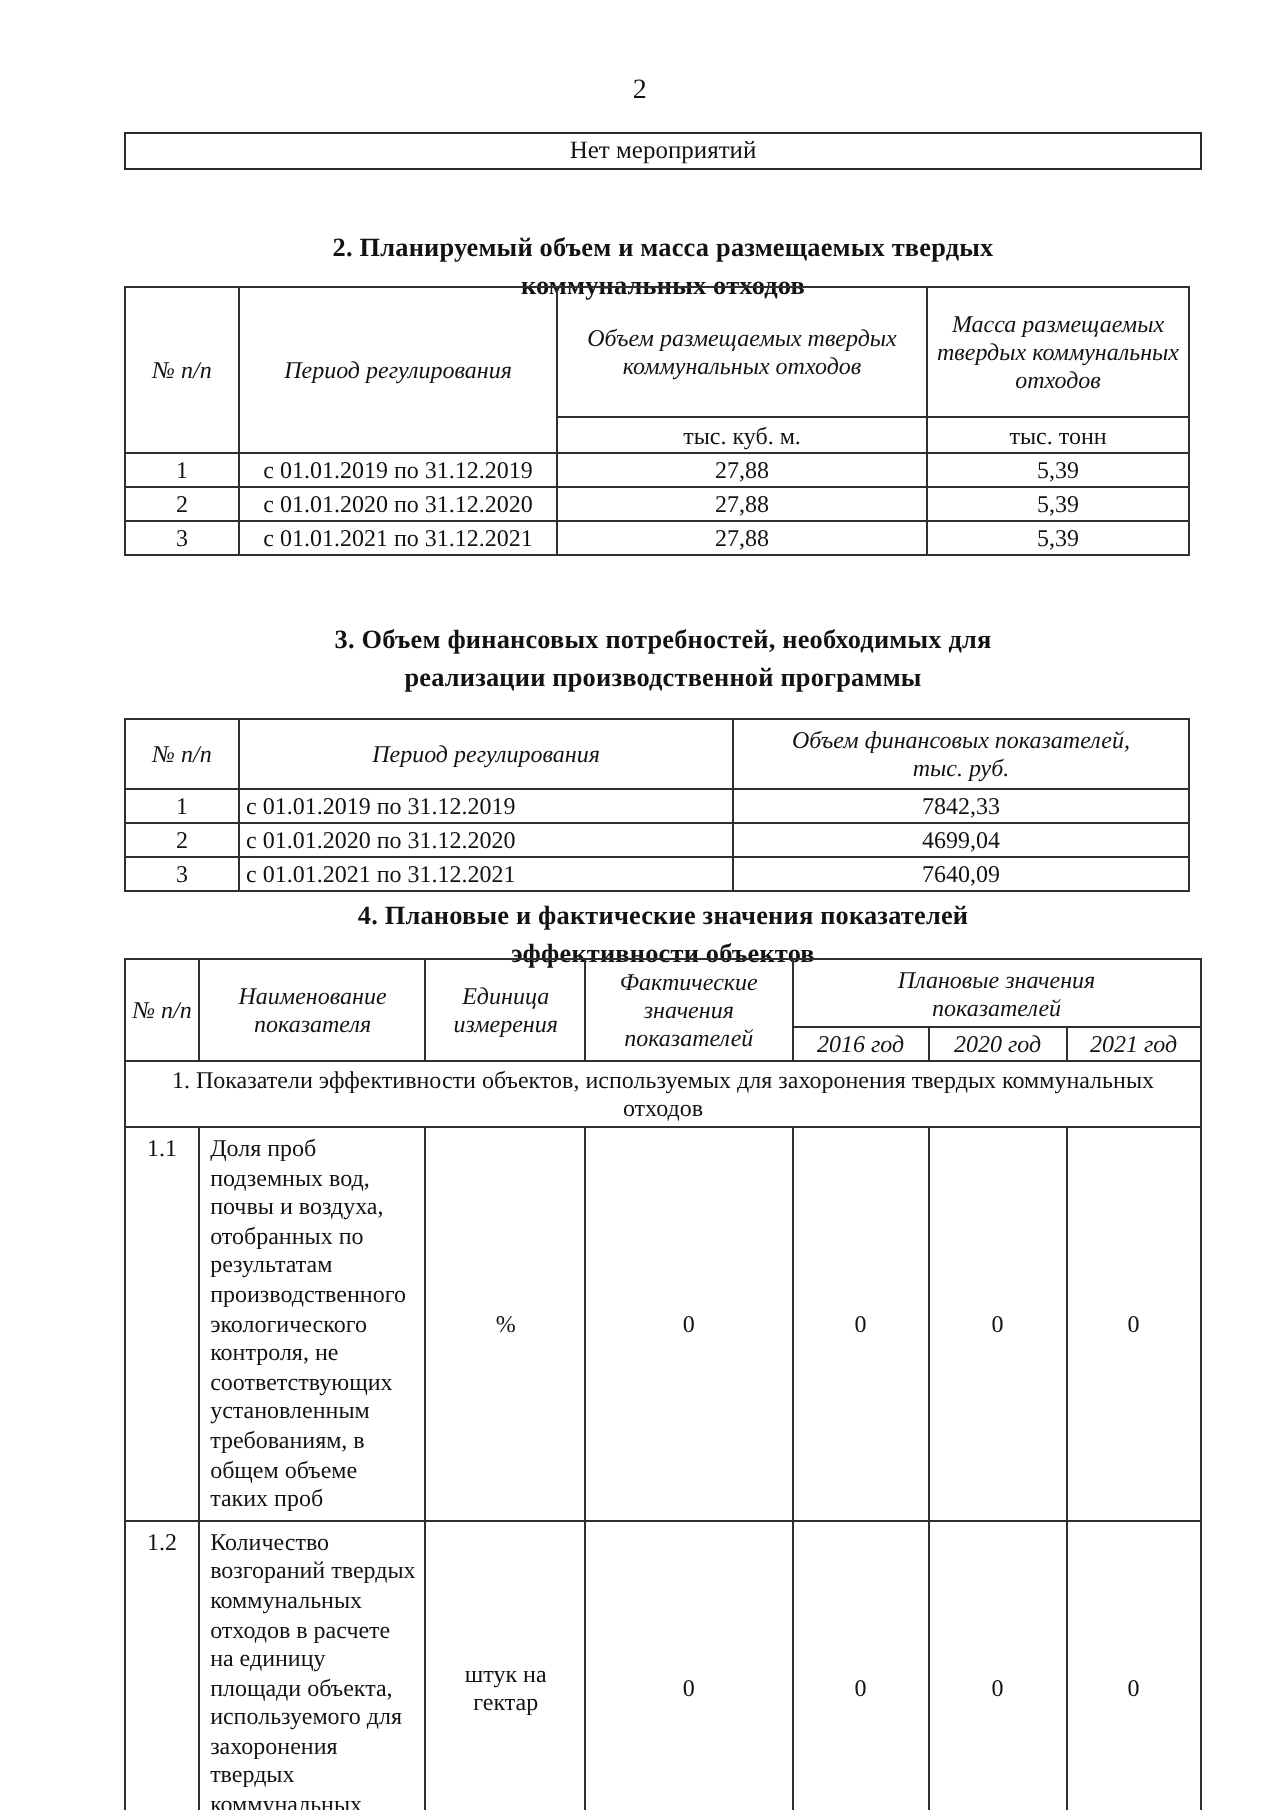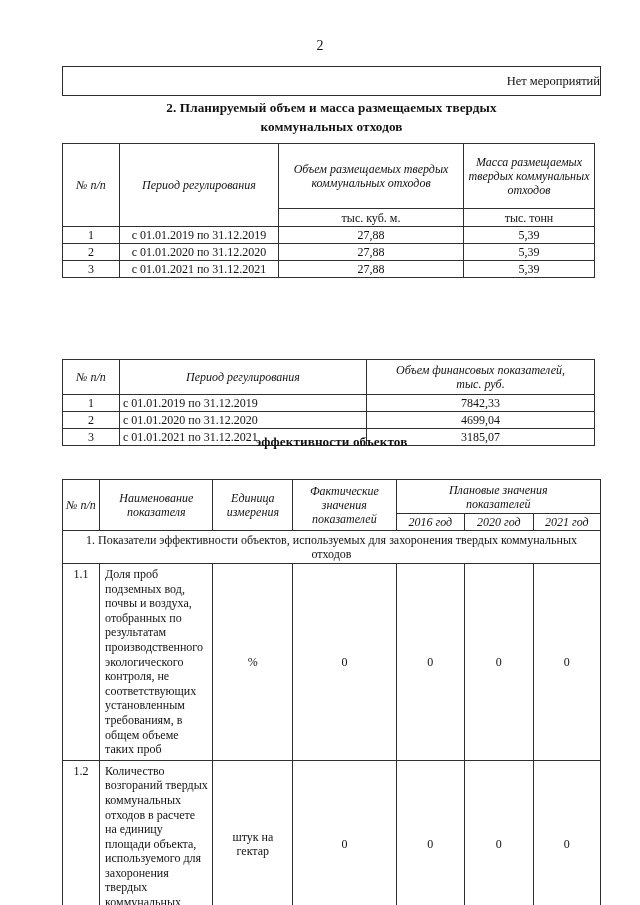--- a/index.html
+++ b/index.html
@@ -35,39 +35,40 @@
     font-size: 14px;
     letter-spacing: 0.2px;
   }
 
   
   .banner-box {
     position: absolute;
     left: 62px;
     top: 66px;
     width: 539px;
-    height: 30px;
+    height: 19px;
     box-sizing: border-box;
     border: 1px solid #2b2b2b;
     display: flex;
     align-items: center;
-    justify-content: flex-end;
+    justify-content: center;
     font-size: 12.5px;
   }
 
   
   .section-heading {
     position: absolute;
     left: 62px;
     width: 539px;
     text-align: center;
     font-weight: bold;
     font-size: 13.2px;
     line-height: 19px;
     letter-spacing: 0.1px;
+    margin-top: 16px;
   }
   .section-heading .ln { display: block; }
 
   #heading-2 { top: 98px; }
   #heading-3 { top: 294px; }
   #heading-4 { top: 432px; }
 
   
   table.doc-table {
     position: absolute;
@@ -193,20 +194,24 @@
       </tr>
       <tr class="data-row">
         <td class="c">3</td>
         <td class="c">с 01.01.2021 по 31.12.2021</td>
         <td class="c">27,88</td>
         <td class="c">5,39</td>
       </tr>
     </tbody>
   </table>
 
+  <div class="section-heading" id="heading-3">
+    <span class="ln">3. Объем финансовых потребностей, необходимых для</span>
+    <span class="ln">реализации производственной программы</span>
+  </div>
 
   <table class="doc-table" id="table-finance">
     <colgroup>
       <col style="width:57px">
       <col style="width:247px">
       <col style="width:228px">
     </colgroup>
     <tbody>
       <tr>
         <th class="hdr-main c">№ п/п</th>
@@ -222,26 +227,27 @@
         <td class="c">7842,33</td>
       </tr>
       <tr class="data-row">
         <td class="c">2</td>
         <td class="l">с 01.01.2020 по 31.12.2020</td>
         <td class="c">4699,04</td>
       </tr>
       <tr class="data-row">
         <td class="c">3</td>
         <td class="l">с 01.01.2021 по 31.12.2021</td>
-        <td class="c">3185,07</td>
+        <td class="c">7640,09</td>
       </tr>
     </tbody>
   </table>
 
   <div class="section-heading" id="heading-4">
+    <span class="ln">4. Плановые и фактические значения показателей</span>
     <span class="ln">эффективности объектов</span>
   </div>
 
   <table class="doc-table" id="table-indicators">
     <colgroup>
       <col style="width:33px">
       <col style="width:101px">
       <col style="width:71px">
       <col style="width:92px">
       <col style="width:61px">

